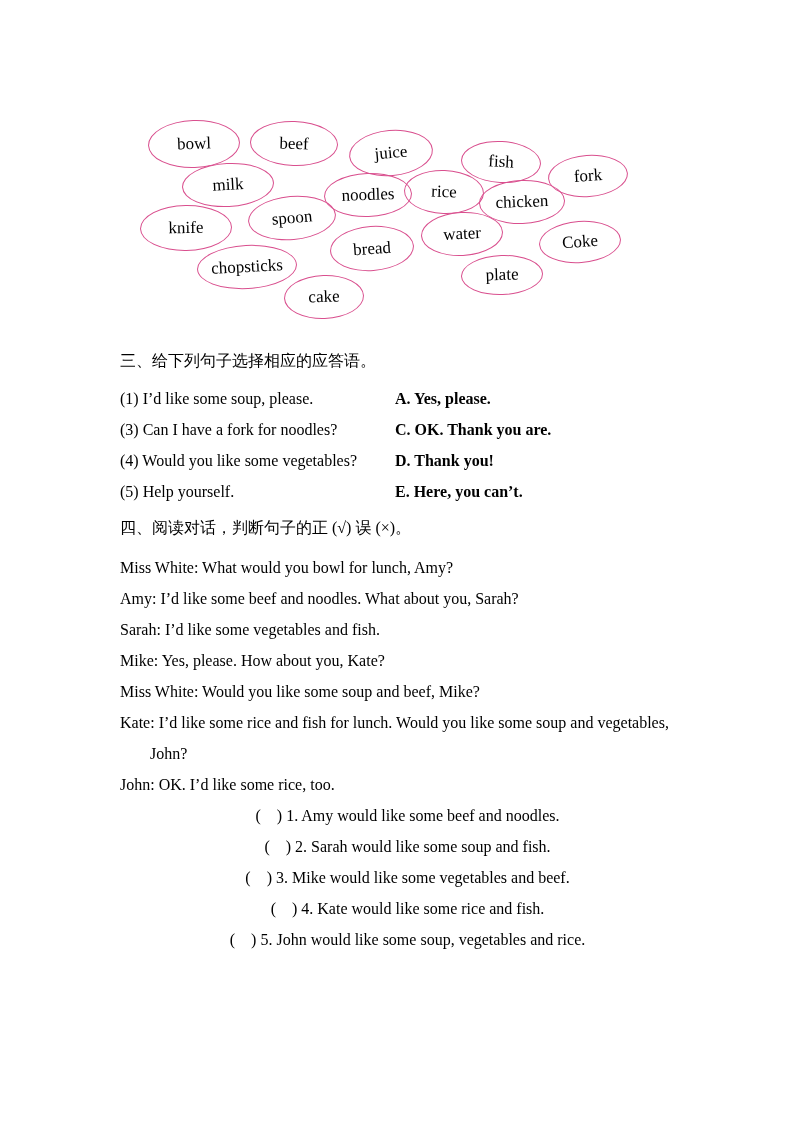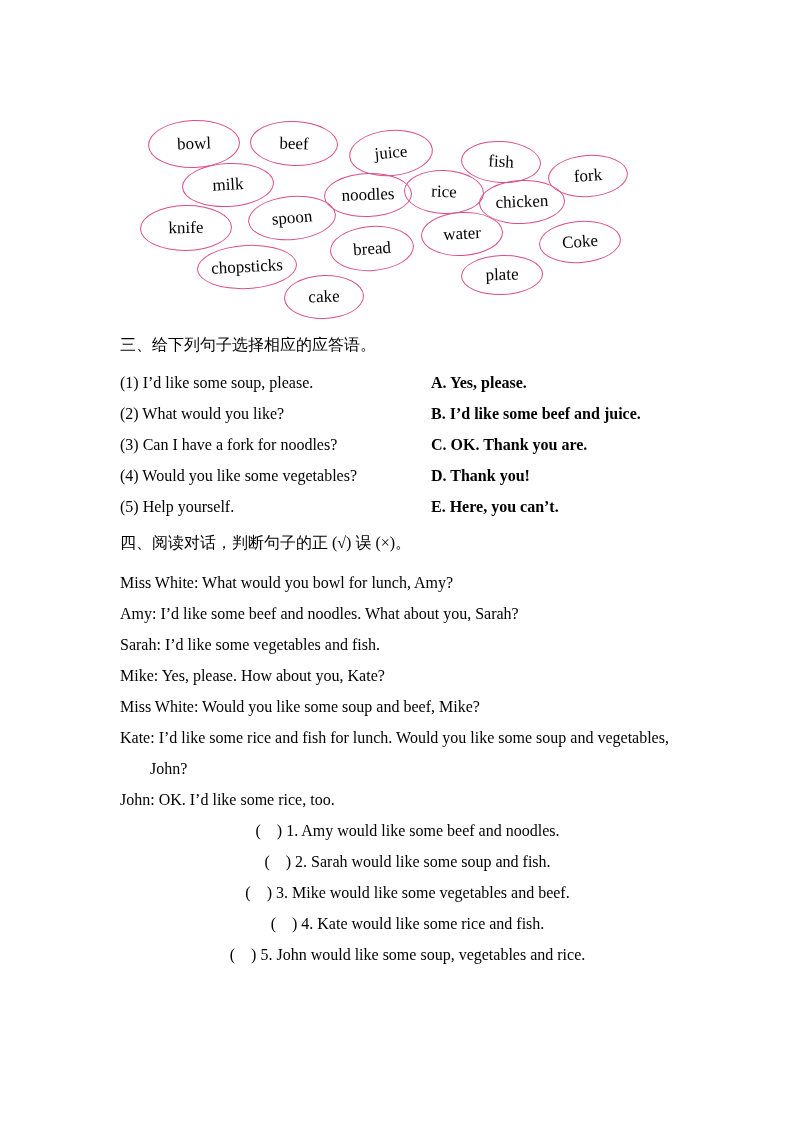--- a/index.html
+++ b/index.html
@@ -26,28 +26,28 @@
   }
   .bubble .word {
     font-size: 17px;
     color: #000000;
     white-space: nowrap;
   }
   
   .content {
     position: absolute;
     left: 120px;
-    top: 336px;
+    top: 352px;
     width: 575px;
     font-size: 16px;
     line-height: 18px;
   }
   .heading { margin: 0 0 20px 0; }
   .heading.second { margin: 18px 0 22px 0; }
-  .match-row { display: flex; margin: 0 0 13px 0; gap: 36px; }
+  .match-row { display: flex; margin: 0 0 13px 0; }
   .match-left { display: inline-block; width: 275px; }
   .match-right { display: inline-block; font-weight: bold; }
   .line { margin: 0 0 13px 0; }
   .line.cont { padding-left: 30px; }
   .statement { margin: 0 0 13px 0; white-space: pre-wrap; text-align: center; }
 </style>
 </head>
 <body>
 
 <div class="page">
@@ -108,24 +108,20 @@
 
   <div class="content">
 
     <p class="heading">三、给下列句子选择相应的应答语。</p>
 
     <div class="match-row">
       <span class="match-left">(1) I’d like some soup, please.</span>
       <span class="match-right">A. Yes, please.</span>
     </div>
     <div class="match-row">
-      <span class="match-left">(2) What would you like?</span>
-      <span class="match-right">B. I’d like some beef and juice.</span>
-    </div>
-    <div class="match-row">
       <span class="match-left">(3) Can I have a fork for noodles?</span>
       <span class="match-right">C. OK. Thank you are.</span>
     </div>
     <div class="match-row">
       <span class="match-left">(4) Would you like some vegetables?</span>
       <span class="match-right">D. Thank you!</span>
     </div>
     <div class="match-row">
       <span class="match-left">(5) Help yourself.</span>
       <span class="match-right">E. Here, you can’t.</span>

